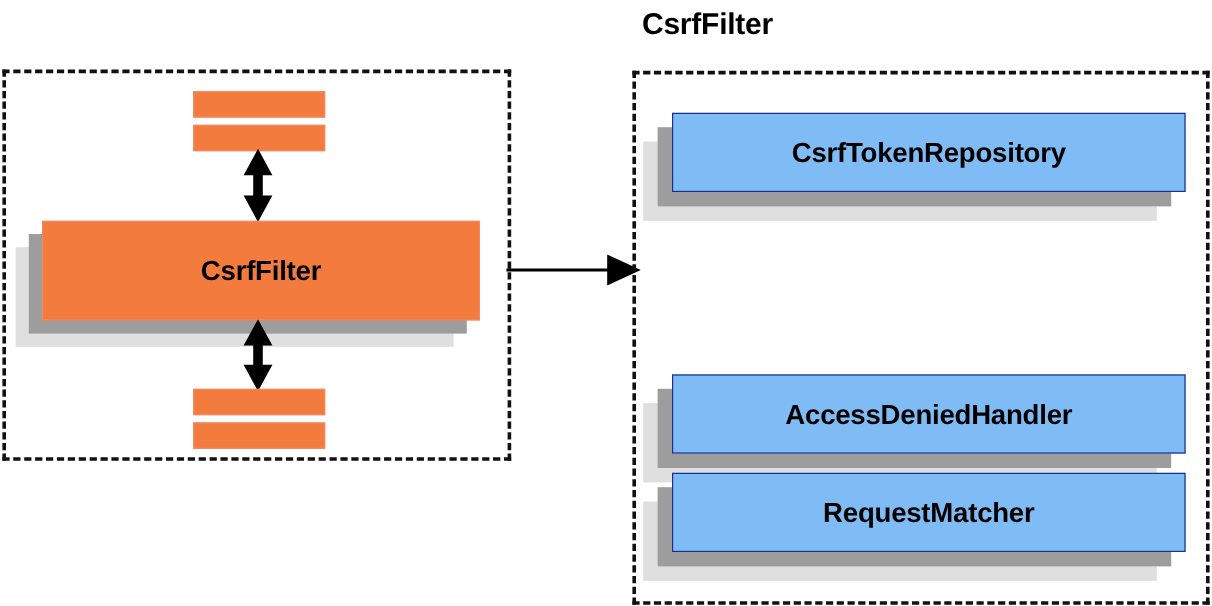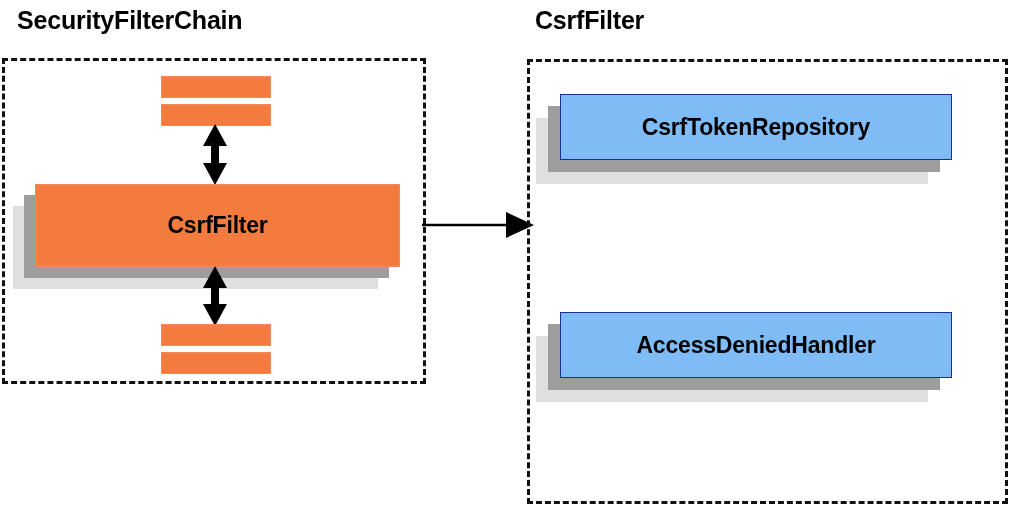--- a/index.html
+++ b/index.html
@@ -122,21 +122,21 @@
     left: 420px;
     top: 212px;
     width: 114px;
     height: 26px;
   }
   #h-arrow svg { display: block; width: 100%; height: 100%; }
 
   
   .blue-block {
     left: 560px;
-    width: 392px;
+    width: 428px;
     height: 66px;
   }
   .blue-block .face {
     background: #7fbcf5;
     border: 1px solid #1b2f8f;
     display: flex;
     align-items: center;
     justify-content: center;
   }
   .blue-block .sh-light { transform: translate(-24px, 24px); }
@@ -145,21 +145,20 @@
   #blue-block-0 { top: 94px; }
   #blue-block-1 { top: 194px; }
   #blue-block-2 { top: 312px; }
   #blue-block-3 { top: 394px; }
 </style>
 </head>
 <body>
 
 <div class="stage">
 
-  <div class="panel-title" id="title-left">SecurityFilterChain</div>
 
   <div class="panel-title" id="title-right">CsrfFilter</div>
 
   <div class="dashed-box" id="chain-box"></div>
 
   <div class="filter-bar" id="bar-top-1"></div>
   <div class="filter-bar" id="bar-top-2"></div>
 
   <div class="v-arrow" id="v-arrow-top">
     <svg viewBox="0 0 28 61" preserveAspectRatio="none">
@@ -203,14 +202,21 @@
 
 
   <div class="shadowed blue-block" id="blue-block-2">
     <div class="sh-light"></div>
     <div class="sh-dark"></div>
     <div class="face">
       <span class="block-label">AccessDeniedHandler</span>
     </div>
   </div>
 
+  <div class="shadowed blue-block" id="blue-block-3">
+    <div class="sh-light"></div>
+    <div class="sh-dark"></div>
+    <div class="face">
+      <span class="block-label">RequestMatcher</span>
+    </div>
+  </div>
 
 </div>
 
 </body></html>

